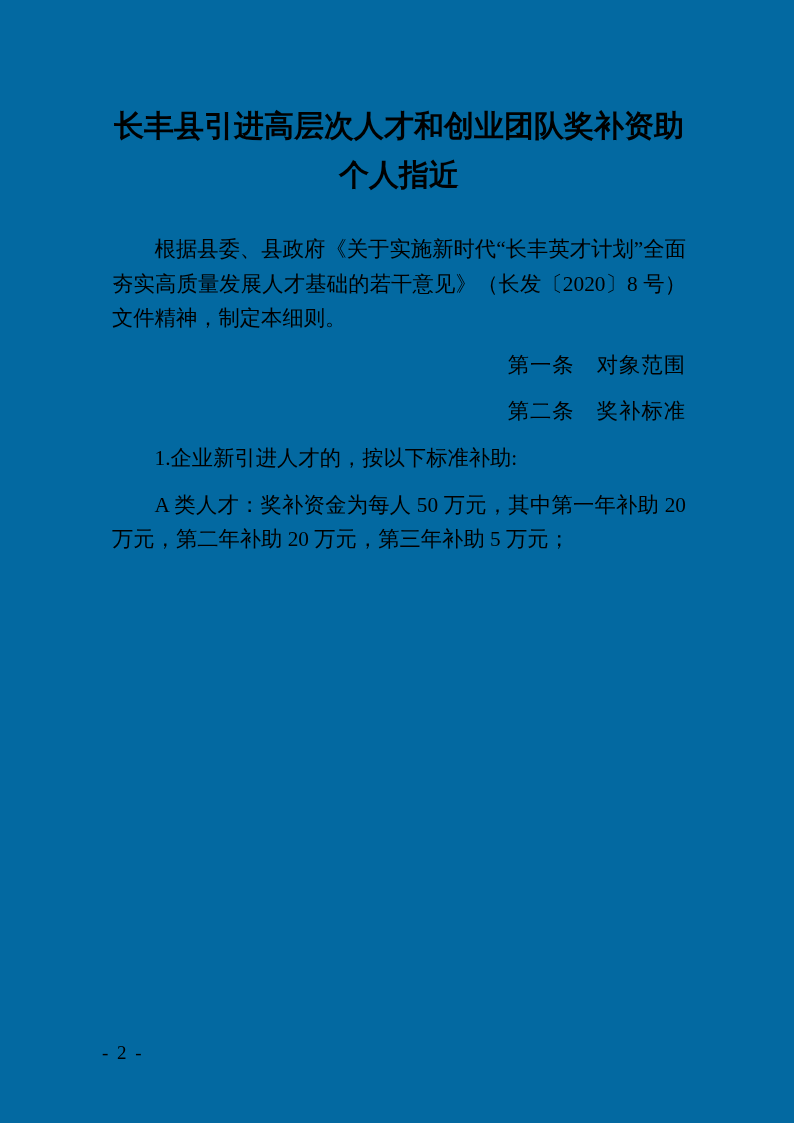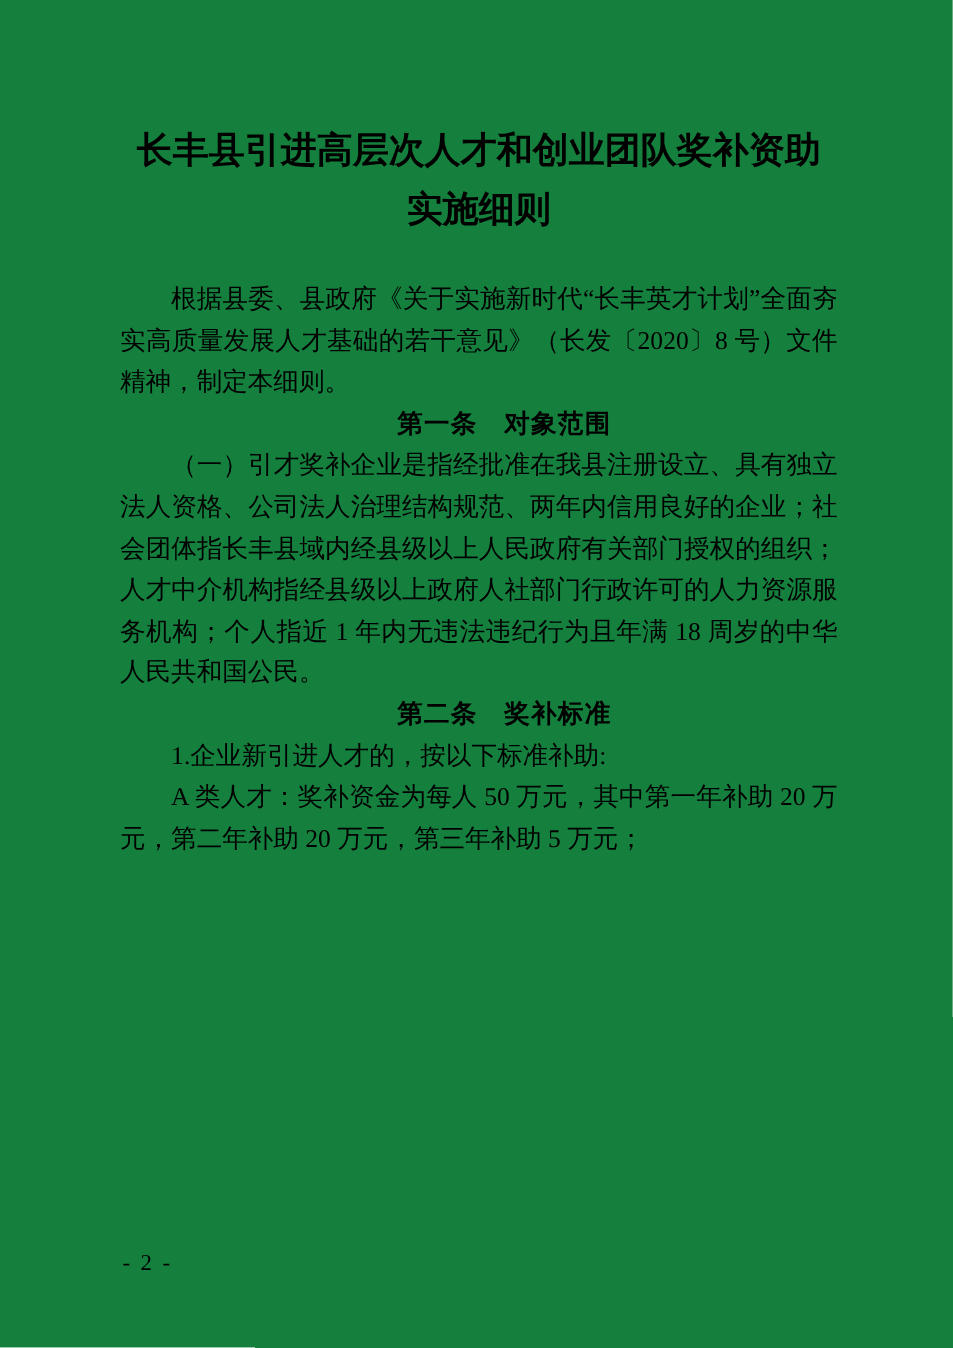--- a/index.html
+++ b/index.html
@@ -4,81 +4,80 @@
 <style>
   html, body {
     margin: 0;
     padding: 0;
     background: #ffffff;
   }
   .page {
     position: relative;
     width: 794px;
     height: 1123px;
-    background: #15803d;
+    background: #0369a1;
     overflow: hidden;
     font-family: "Liberation Serif", "DejaVu Serif", serif;
     color: #000000;
   }
   .content {
     position: absolute;
     left: 100px;
     top: 101px;
     width: 598px;
   }
   .doc-title {
     font-size: 30px;
     font-weight: bold;
     line-height: 49px;
     text-align: center;
     letter-spacing: 0px;
     margin-bottom: 33px;
     font-family: "Liberation Serif", "DejaVu Serif", serif;
   }
   .body-text p {
-    margin: 0;
+    margin: 12px;
     font-size: 21.3px;
     line-height: 34.6px;
     text-align: justify;
     text-justify: inter-character;
     text-indent: 2em;
     word-break: break-all;
   }
   .body-text p.article-heading {
-    font-weight: bold;
-    text-align: center;
+    font-weight: normal;
+    text-align: right;
     font-family: "Liberation Sans", "DejaVu Sans", sans-serif;
     letter-spacing: 1px;
   }
   .page-number {
     position: absolute;
     left: 102px;
     top: 1042px;
     font-size: 19px;
     letter-spacing: 2px;
     font-family: "Liberation Serif", "DejaVu Serif", serif;
   }
 </style>
 </head>
 <body>
 
 <div class="page">
   <div class="content">
 
     <div class="doc-title">
       <div>长丰县引进高层次人才和创业团队奖补资助</div>
-      <div>实施细则</div>
+      <div>个人指近</div>
     </div>
 
     <div class="body-text">
       <p>根据县委、县政府《关于实施新时代“长丰英才计划”全面夯实高质量发展人才基础的若干意见》（长发〔2020〕8 号）文件精神，制定本细则。</p>
 
       <p class="article-heading">第一条　对象范围</p>
 
-      <p>（一）引才奖补企业是指经批准在我县注册设立、具有独立法人资格、公司法人治理结构规范、两年内信用良好的企业；社会团体指长丰县域内经县级以上人民政府有关部门授权的组织；人才中介机构指经县级以上政府人社部门行政许可的人力资源服务机构；个人指近 1 年内无违法违纪行为且年满 18 周岁的中华人民共和国公民。</p>
 
 
 
       <p class="article-heading">第二条　奖补标准</p>
 
 
       <p>1.企业新引进人才的，按以下标准补助:</p>
 
       <p>A 类人才：奖补资金为每人 50 万元，其中第一年补助 20 万元，第二年补助 20 万元，第三年补助 5 万元；</p>
     </div>

